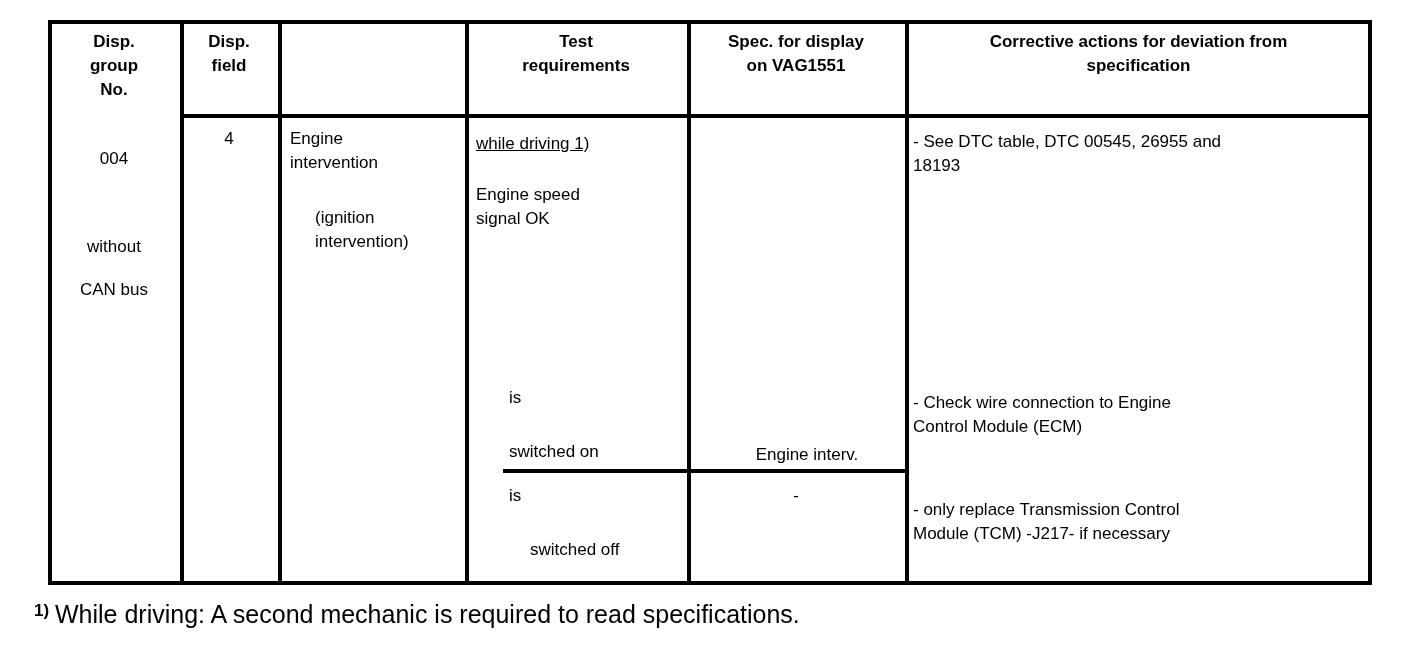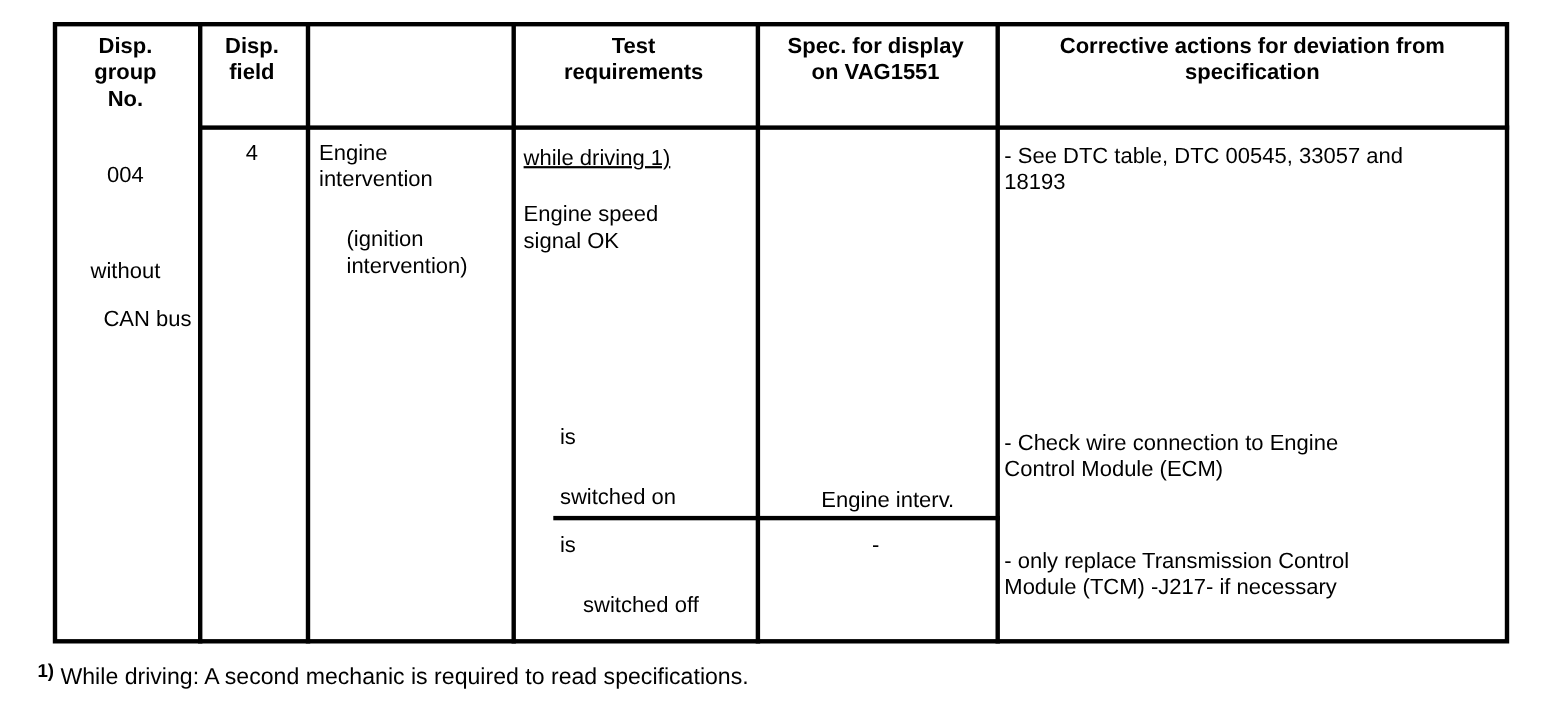--- a/index.html
+++ b/index.html
@@ -8,41 +8,41 @@
     width: 1408px;
     height: 652px;
     background: #ffffff;
     overflow: hidden;
     font-family: "Liberation Sans", sans-serif;
     color: #000000;
   }
   .line { position: absolute; background: #000000; }
   .t {
     position: absolute;
-    font-size: 20px;
+    font-size: 17px;
     line-height: 24px;
     white-space: pre-line;
     color: #000000;
   }
   .b { font-weight: bold; }
   .ctr { text-align: center; }
   .tbl-border {
     position: absolute;
     left: 48px; top: 20px;
     width: 1324px; height: 565px;
     border: 4px solid #000000;
     box-sizing: border-box;
   }
   .footnote { position: absolute; left: 34px; top: 600px; font-size: 21px; }
   .footnote .marker {
     font-weight: bold;
     font-size: 17px;
     vertical-align: 7px;
   }
-  .footnote .ftext { font-size: 21px; }
+  .footnote .ftext { font-size: 25px; }
 </style>
 </head>
 <body>
 
 <div class="page">
 
   <div class="tbl-border"></div>
   <div class="line" style="left:180px; top:20px; width:4px; height:565px;"></div>
   <div class="line" style="left:278px; top:20px; width:4px; height:565px;"></div>
   <div class="line" style="left:465px; top:20px; width:4px; height:565px;"></div>
@@ -58,41 +58,41 @@
 field</div>
   <div class="t b ctr" style="left:465px; top:30px; width:222px;">Test
 requirements</div>
   <div class="t b ctr" style="left:687px; top:30px; width:218px;">Spec. for display
 on VAG1551</div>
   <div class="t b ctr" style="left:905px; top:30px; width:467px;">Corrective actions for deviation from
 specification</div>
 
   <div class="t ctr" style="left:48px; top:127px; width:132px;margin-top:20px;">004</div>
   <div class="t ctr" style="left:48px; top:235px; width:132px;">without</div>
-  <div class="t ctr" style="left:48px; top:278px; width:132px;padding-left:20px;">CAN bus</div>
+  <div class="t ctr" style="left:48px; top:278px; width:132px;">CAN bus</div>
 
   <div class="t ctr" style="left:180px; top:127px; width:98px;">4</div>
 
   <div class="t" style="left:290px; top:127px; width:172px;">Engine
 intervention</div>
   <div class="t" style="left:290px; top:206px; width:172px;margin-left:25px;">(ignition
 intervention)</div>
 
   <div class="t" style="left:476px; top:132px; width:208px;text-decoration:underline;">while driving 1)</div>
   <div class="t" style="left:476px; top:183px; width:208px;">Engine speed
 signal OK</div>
   <div class="t" style="left:509px; top:386px; width:175px;">is</div>
   <div class="t" style="left:509px; top:440px; width:175px;">switched on</div>
   <div class="t" style="left:509px; top:484px; width:175px;">is</div>
   <div class="t" style="left:530px; top:538px; width:175px;">switched off</div>
 
   <div class="t ctr" style="left:691px; top:443px; width:210px;margin-left:11px;">Engine interv.</div>
   <div class="t ctr" style="left:691px; top:484px; width:210px;">-</div>
 
-  <div class="t" style="left:913px; top:130px; width:452px;">- See DTC table, DTC 00545, 33057 and
+  <div class="t" style="left:913px; top:130px; width:452px;">- See DTC table, DTC 00545, 26955 and
 18193</div>
   <div class="t" style="left:913px; top:391px; width:452px;">- Check wire connection to Engine
 Control Module (ECM)</div>
   <div class="t" style="left:913px; top:498px; width:452px;">- only replace Transmission Control
 Module (TCM) -J217- if necessary</div>
 
   <div class="footnote"><span class="marker">1)</span> <span class="ftext">While driving: A second mechanic is required to read specifications.</span></div>
 
 </div>
 

